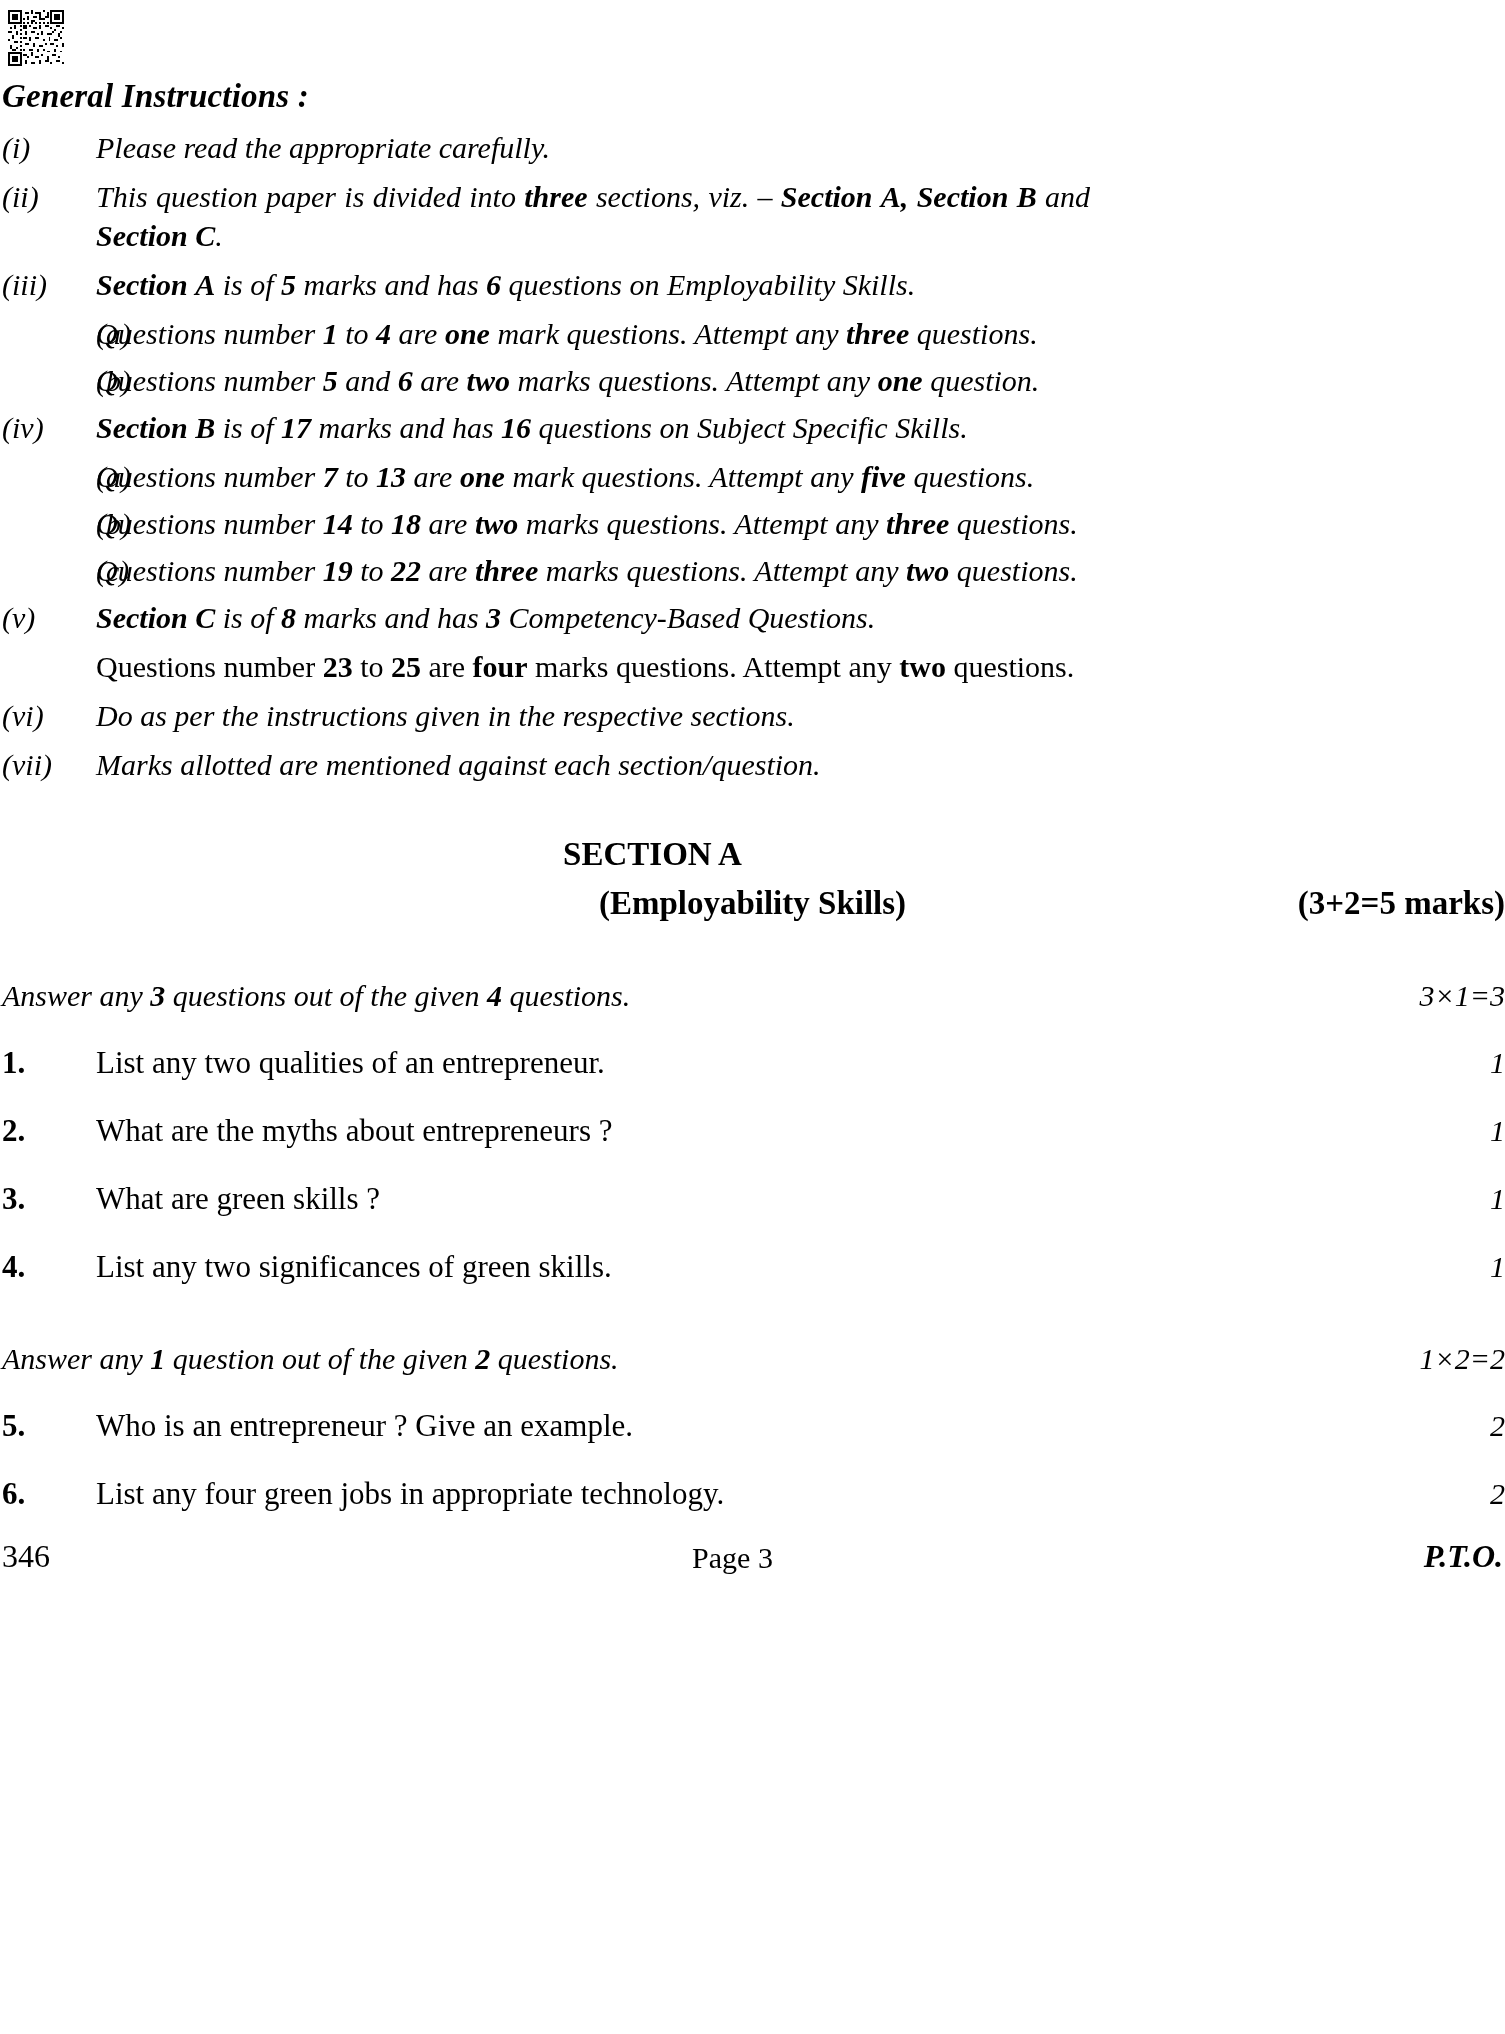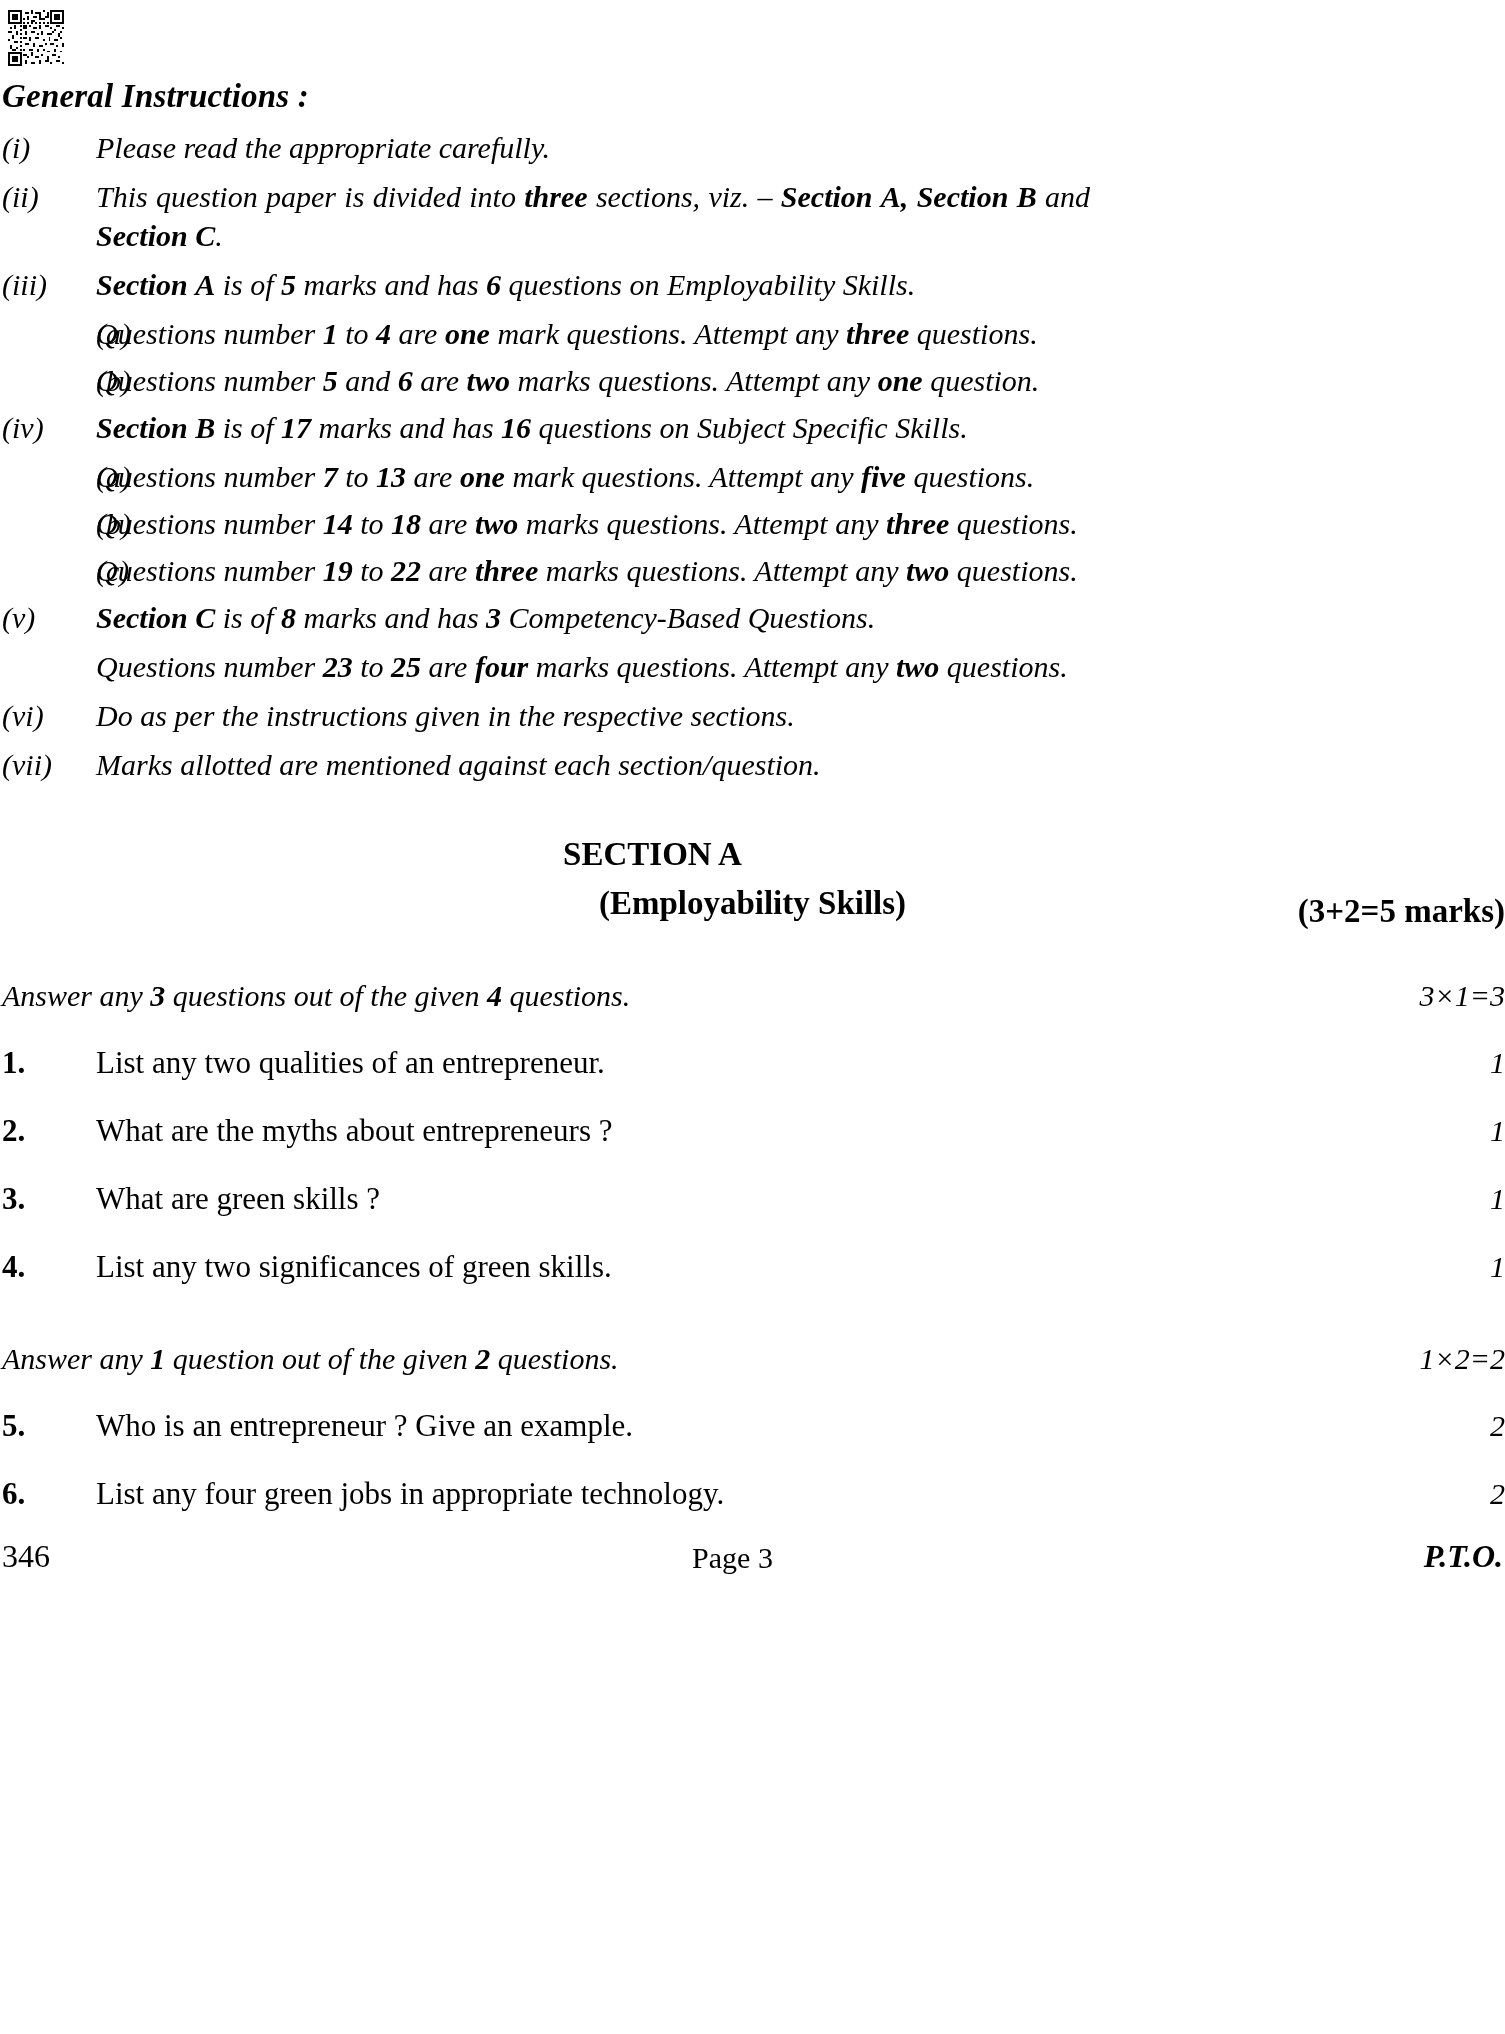--- a/index.html
+++ b/index.html
@@ -94,21 +94,20 @@
   .srow .body {
     flex: 1 1 auto;
     padding-right: 415px;
     text-align: justify;
     text-justify: inter-word;
   }
 
   
   .prow {
     display: flex;
-    font-style: italic;
     font-size: 30px;
     line-height: 39px;
     margin-bottom: 10px;
   }
   .prow .num { flex: 0 0 96px; width: 96px; }
   .prow .body {
     flex: 1 1 auto;
     padding-right: 415px;
     text-align: justify;
     text-justify: inter-word;
@@ -134,21 +133,21 @@
   .section-sub {
     text-align: center;
     font-weight: bold;
     font-style: normal;
     font-size: 33px;
     line-height: 42px;
   }
   .section-marks {
     position: absolute;
     right: 0px;
-    top: 8px;
+    top: 0;
     font-weight: bold;
     font-style: normal;
     font-size: 33px;
     line-height: 42px;
   }
 
   
   .directive {
     position: relative;
     font-style: italic;

